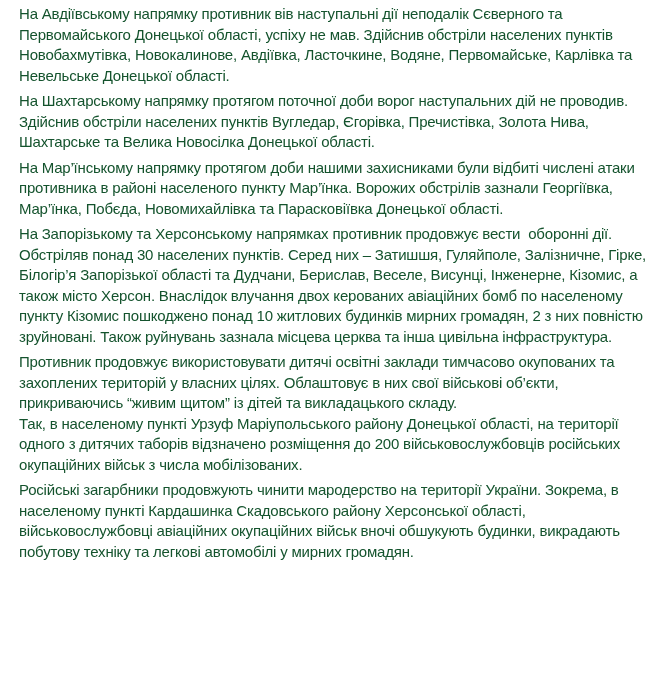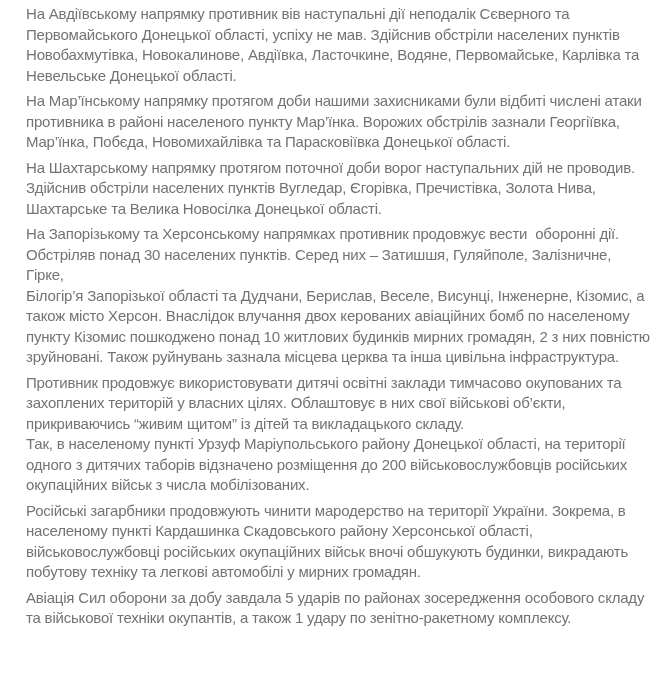--- a/index.html
+++ b/index.html
@@ -9,57 +9,55 @@
   }
   body {
     width: 658px;
     height: 674px;
     overflow: hidden;
     font-family: "Liberation Sans", sans-serif;
   }
   .report {
     box-sizing: border-box;
     width: 658px;
-    padding: 4px 8px 0 26px;
-    color: #737373;
+    padding: 4px 8px 0 19px;
+    color: #14532d;
     font-size: 15px;
     line-height: 20.5px;
     letter-spacing: -0.2px;
   }
   .report p {
     margin: 0 0 5px 0;
     white-space: pre-wrap;
     overflow-wrap: break-word;
   }
 </style>
 </head>
 <body>
 
 <article class="report">
   <p>На Авдіївському напрямку противник вів наступальні дії неподалік Сєверного та
 Первомайського Донецької області, успіху не мав. Здійснив обстріли населених пунктів
 Новобахмутівка, Новокалинове, Авдіївка, Ласточкине, Водяне, Первомайське, Карлівка та
 Невельське Донецької області.</p>
+  <p>На Шахтарському напрямку протягом поточної доби ворог наступальних дій не проводив.
+Здійснив обстріли населених пунктів Вугледар, Єгорівка, Пречистівка, Золота Нива,
+Шахтарське та Велика Новосілка Донецької області.</p>
   <p>На Мар’їнському напрямку протягом доби нашими захисниками були відбиті числені атаки
 противника в районі населеного пункту Мар’їнка. Ворожих обстрілів зазнали Георгіївка,
 Мар’їнка, Побєда, Новомихайлівка та Парасковіївка Донецької області.</p>
-  <p>На Шахтарському напрямку протягом поточної доби ворог наступальних дій не проводив.
-Здійснив обстріли населених пунктів Вугледар, Єгорівка, Пречистівка, Золота Нива,
-Шахтарське та Велика Новосілка Донецької області.</p>
   <p>На Запорізькому та Херсонському напрямках противник продовжує вести  оборонні дії.
 Обстріляв понад 30 населених пунктів. Серед них – Затишшя, Гуляйполе, Залізничне, Гірке,
 Білогір’я Запорізької області та Дудчани, Берислав, Веселе, Висунці, Інженерне, Кізомис, а
 також місто Херсон. Внаслідок влучання двох керованих авіаційних бомб по населеному
 пункту Кізомис пошкоджено понад 10 житлових будинків мирних громадян, 2 з них повністю
 зруйновані. Також руйнувань зазнала місцева церква та інша цивільна інфраструктура.</p>
   <p>Противник продовжує використовувати дитячі освітні заклади тимчасово окупованих та
 захоплених територій у власних цілях. Облаштовує в них свої військові об’єкти,
 прикриваючись “живим щитом” із дітей та викладацького складу.
 Так, в населеному пункті Урзуф Маріупольського району Донецької області, на території
 одного з дитячих таборів відзначено розміщення до 200 військовослужбовців російських
 окупаційних військ з числа мобілізованих.</p>
   <p>Російські загарбники продовжують чинити мародерство на території України. Зокрема, в
 населеному пункті Кардашинка Скадовського району Херсонської області,
-військовослужбовці російських окупаційних військ вночі обшукують будинки, викрадають
+військовослужбовці авіаційних окупаційних військ вночі обшукують будинки, викрадають
 побутову техніку та легкові автомобілі у мирних громадян.</p>
-  <p>Авіація Сил оборони за добу завдала 5 ударів по районах зосередження особового складу
-та військової техніки окупантів, а також 1 удару по зенітно-ракетному комплексу.</p>
 </article>
 
 </body></html>

